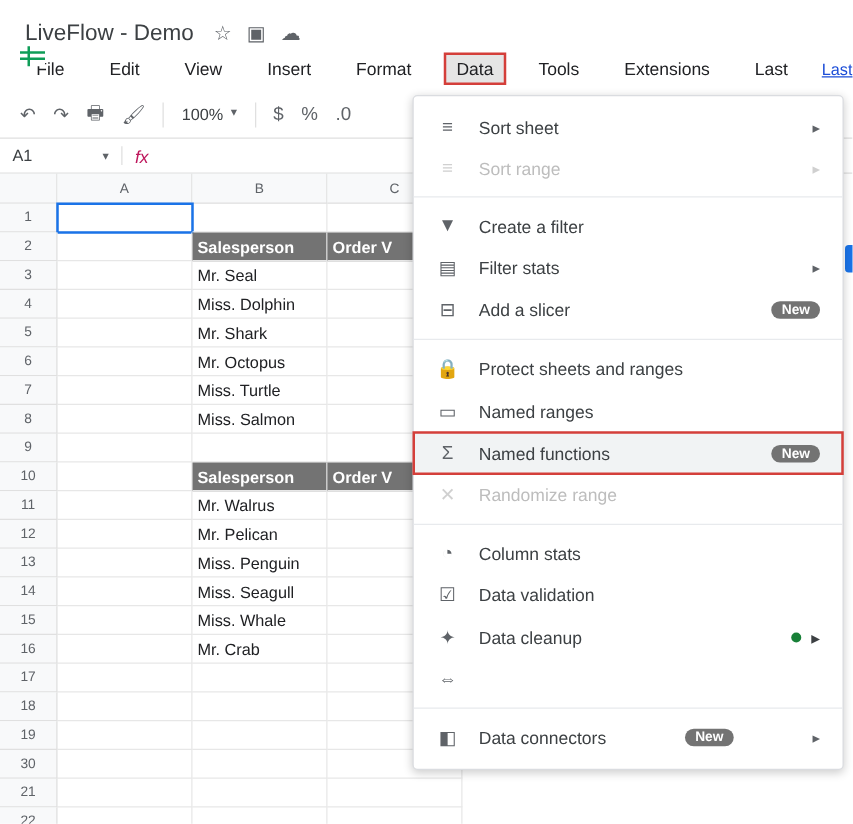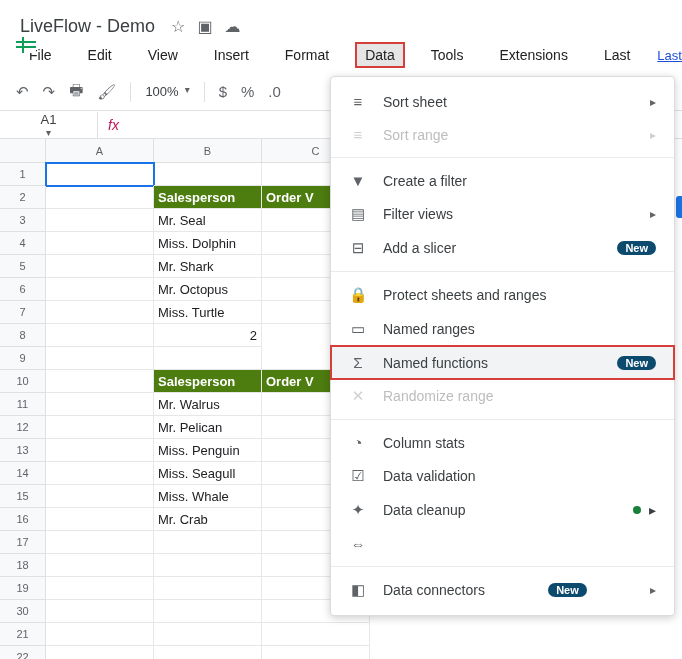--- a/index.html
+++ b/index.html
@@ -26,41 +26,41 @@
   .last-edit { color:#1d4ed8; text-decoration:underline; margin-left:auto; padding-right:4px; font-size:13px; white-space:nowrap; overflow:hidden; }
 
   
   .toolbar { display:flex; align-items:center; gap:14px; padding:6px 16px; border-bottom:1px solid #e0e0e0; color:#5f6368; font-size:15px; height:38px;}
   .tb-sep { width:1px; height:20px; background:#e0e0e0; }
   .zoom { display:flex; gap:6px; font-size:13px; color:#3c4043;}
   .caret-down { font-size:10px; color:#5f6368; }
 
   
   .fxrow { display:flex; align-items:center; border-bottom:1px solid #e0e0e0; height:28px; }
-  .namebox { width:98px; display:flex; align-items:center; justify-content:space-between; padding:0 10px; border-right:1px solid #e0e0e0; color:#3c4043; font-size:13px;flex-direction:column;}
+  .namebox { width:98px; display:flex; align-items:center; justify-content:space-between; padding:0 10px; border-right:1px solid #e0e0e0; color:#3c4043; font-size:13px;}
   .fx { font-style:italic; color:#be185d; padding:0 10px; font-size:14px;}
   .corner { width:46px; height:24px; background:#f8f9fa; border-right:1px solid #e0e0e0; border-bottom:1px solid #e0e0e0;}
   .colheads { display:flex; }
   .colhead { width:108px; height:24px; background:#f8f9fa; border-right:1px solid #e0e0e0; border-bottom:1px solid #e0e0e0; text-align:center; color:#5f6368; font-size:11px; line-height:24px;}
   .row { display:flex; height:23px; }
   .rowhead { width:46px; background:#f8f9fa; border-right:1px solid #e0e0e0; border-bottom:1px solid #e0e0e0; text-align:center; color:#5f6368; font-size:11px; line-height:23px;}
   .cell { width:108px; border-right:1px solid #e7e7e7; border-bottom:1px solid #e7e7e7; padding:0 4px; line-height:23px; font-size:13px; white-space:nowrap; overflow:hidden;}
   .cell.selected { outline:2px solid #1a73e8; outline-offset:-1px; }
-  .hdr { background:#4d7c0f; color:#fff; font-weight:bold; }
+  .hdr { background:#737373; color:#fff; font-weight:bold; }
   .right { text-align:right; }
 
   
   .menu-panel { position:absolute; left:330px; top:76px; width:345px; background:#fff; border:1px solid #dadce0; border-radius:4px; box-shadow:0 2px 8px rgba(0,0,0,.2); padding:8px 0; z-index:10; color:#3c4043;}
   .mi { display:flex; align-items:center; gap:16px; padding:8px 18px; font-size:14px; cursor:pointer; position:relative;}
   .mi.disabled { color:#bdbdbd; cursor:default;}
   .mi .ico { width:18px; text-align:center; color:#5f6368; font-size:15px;}
   .mi.disabled .ico { color:#d0d0d0;}
   .mi .arrow { margin-left:auto; color:#5f6368; font-size:12px;}
   .mi.disabled .arrow { color:#d0d0d0;}
-  .badge { margin-left:auto; background:#0c4a6e; color:#fff; font-size:11px; font-weight:bold; padding:1px 8px; border-radius:10px;}
+  .badge { margin-left:auto; background:#737373; color:#fff; font-size:11px; font-weight:bold; padding:1px 8px; border-radius:10px;}
   .dot { margin-left:auto; width:8px; height:8px; background:#188038; border-radius:50%; display:inline-block;}
   .dot-arrow { display:flex; align-items:center; gap:8px; margin-left:auto;}
   .divider { height:1px; background:#e8eaed; margin:6px 0; }
   .mi.highlight { background:#f1f3f4; outline:2px solid #d43f3a; outline-offset:-1px; }
 
   .blue-tab { position:absolute; right:0; top:196px; width:6px; height:22px; background:#1a73e8; border-radius:3px 0 0 3px; z-index:5;}
 </style>
 </head>
 <body>
 
@@ -164,20 +164,21 @@
       </div>
       <div class="row">
         <div class="rowhead">7</div>
         <div class="cell"></div>
         <div class="cell">Miss. Turtle</div>
         <div class="cell right">3</div>
       </div>
       <div class="row">
         <div class="rowhead">8</div>
         <div class="cell"></div>
+        <div class="cell">Miss. Salmon</div>
         <div class="cell right">2</div>
       </div>
       <div class="row">
         <div class="rowhead">9</div>
         <div class="cell"></div>
         <div class="cell"></div>
         <div class="cell"></div>
       </div>
       <div class="row">
         <div class="rowhead">10</div>
@@ -273,21 +274,21 @@
       <span>Sort range</span>
       <span class="arrow">▸</span>
     </div>
     <div class="divider"></div>
     <div class="mi">
       <span class="ico">▼</span>
       <span>Create a filter</span>
     </div>
     <div class="mi">
       <span class="ico">▤</span>
-      <span>Filter views</span>
+      <span>Filter stats</span>
       <span class="arrow">▸</span>
     </div>
     <div class="mi">
       <span class="ico">⊟</span>
       <span>Add a slicer</span>
       <span class="badge">New</span>
     </div>
     <div class="divider"></div>
     <div class="mi">
       <span class="ico">🔒</span>

